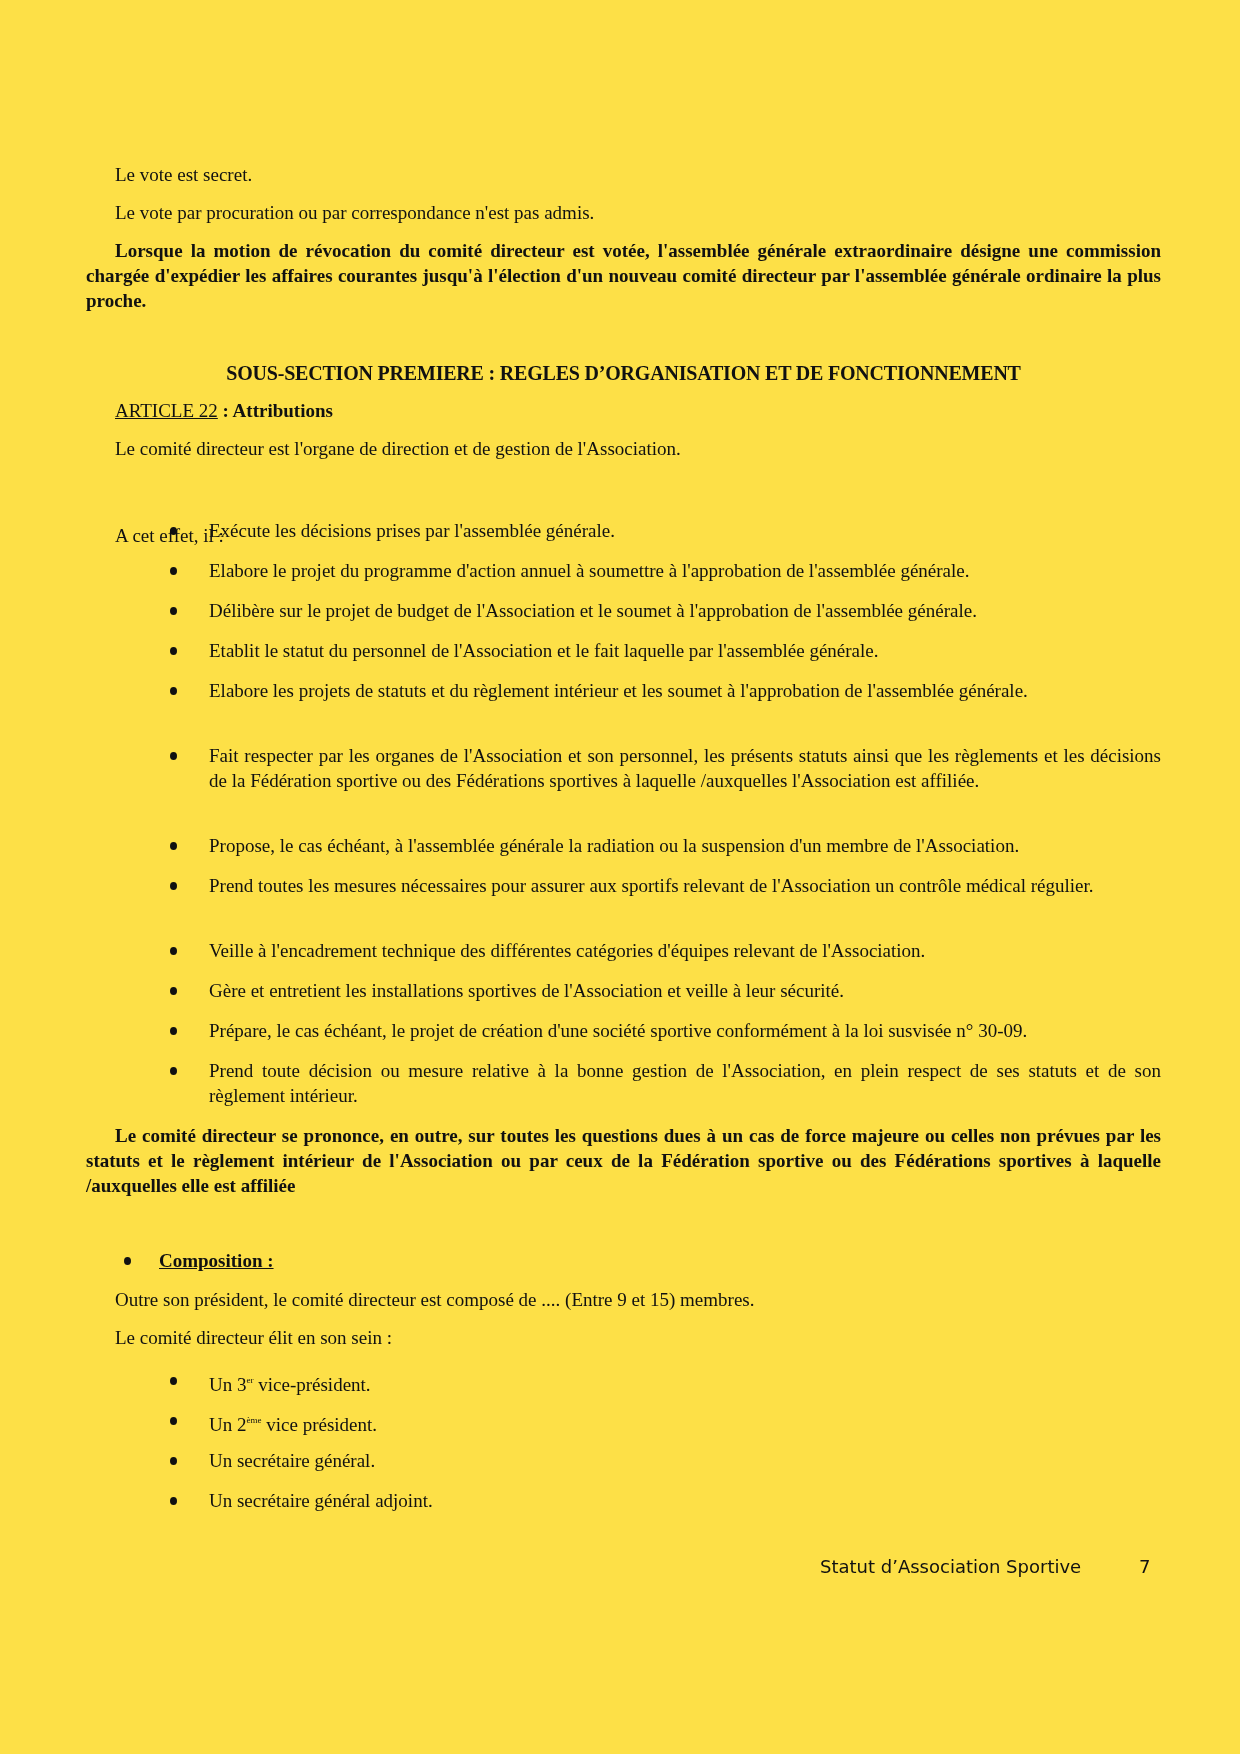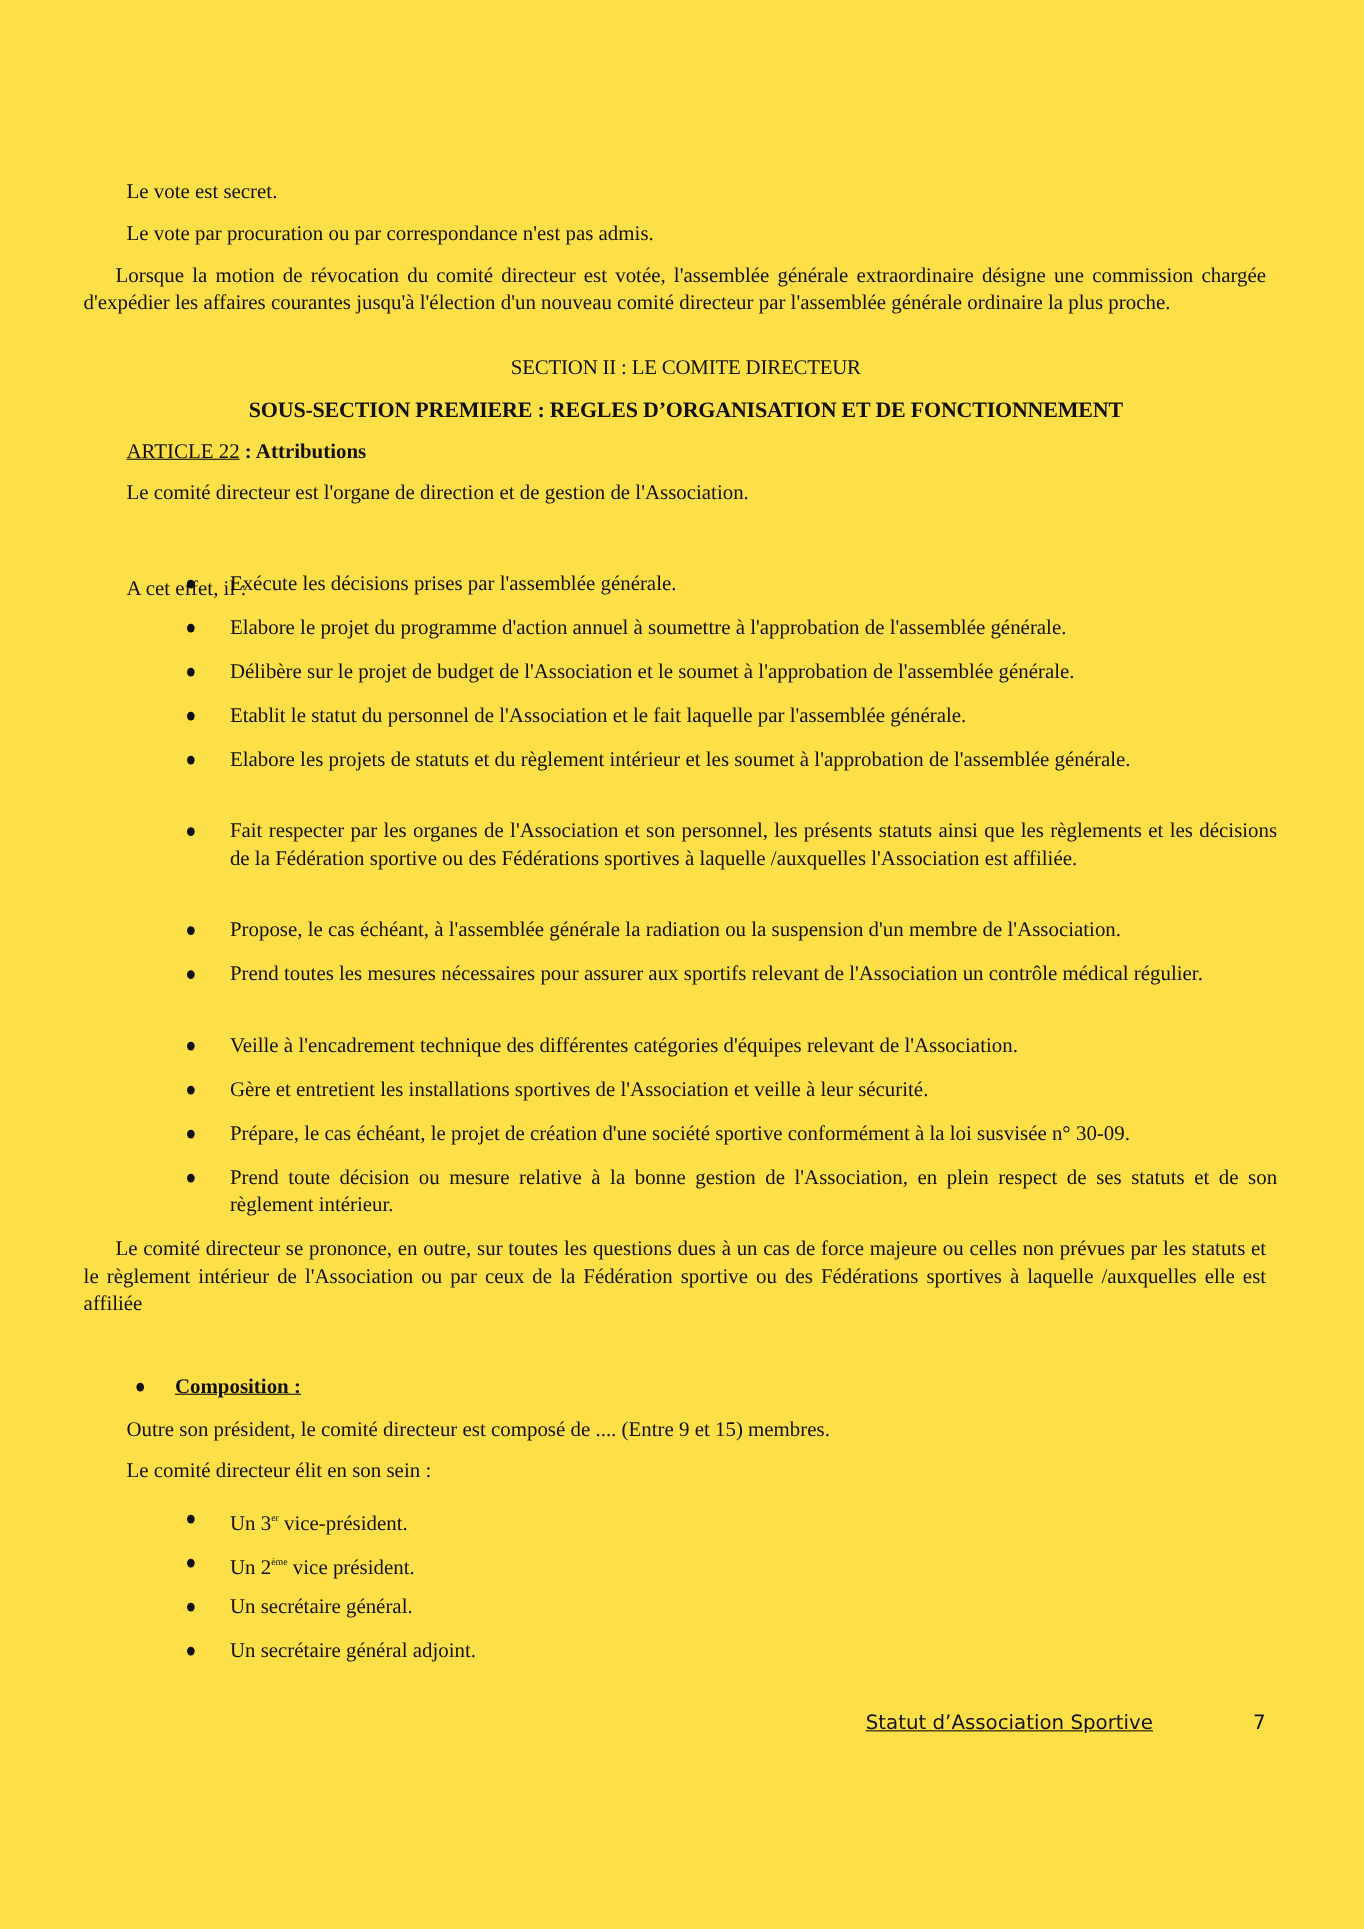--- a/index.html
+++ b/index.html
@@ -1,41 +1,40 @@
 <!DOCTYPE html>
 <html><head>
   <meta charset="utf-8">
   <style>
     html, body { margin: 0; padding: 0; background: #ffffff; }
     body { width: 1240px; height: 1754px; position: relative; overflow: hidden; color: #111; }
     .page { position: absolute; left: 0; top: 0; width: 1240px; height: 1754px; background: #fde047; }
     .serif { font-family: "Liberation Serif", "DejaVu Serif", serif; font-size: 19px; }
     .line { position: absolute; white-space: nowrap; line-height: 24px; }
-    .para { position: absolute; left: 76px; width: 1075px; line-height: 25px; text-align: justify; text-align-last: left; }
+    .para { position: absolute; left: 86px; width: 1075px; line-height: 25px; text-align: justify; text-align-last: left; font-weight: bold; }
     .indent { text-indent: 29px; }
     .center { position: absolute; left: 86px; width: 1075px; text-align: center; line-height: 24px; }
     .heading { letter-spacing: -0.2px; }
     .article { position: absolute; left: 115px; line-height: 24px; font-weight: bold; }
     .article .num { text-decoration: underline; font-weight: normal; }
     .bullet-item { position: absolute; left: 172px; width: 989px; }
     .bullet-item .dot { position: absolute; left: -2px; top: 9px; width: 7px; height: 8px; border-radius: 50%; background: #111; }
     .bullet-item .txt { position: absolute; left: 37px; width: 952px; line-height: 25px; text-align: justify; text-align-last: left; }
     .footer { position: absolute; font-family: "DejaVu Sans", "Liberation Sans", sans-serif; font-size: 18px; color: #111; }
     sup { font-size: 9px; vertical-align: 8px; }
   </style>
 </head>
 <body>
 
 <div class="page serif">
 
   <div class="line" style="left:115px; top:163px;">Le vote est secret.</div>
   <div class="line" style="left:115px; top:201px;">Le vote par procuration ou par correspondance n'est pas admis.</div>
   <div class="para indent" style="top:238px;">Lorsque la motion de révocation du comité directeur est votée, l'assemblée générale extraordinaire désigne une commission chargée d'expédier les affaires courantes jusqu'à l'élection d'un nouveau comité directeur par l'assemblée générale ordinaire la plus proche.</div>
 
-  <div class="center heading" style="top:323px;">SECTION II : LE COMITE DIRECTEUR</div>
   <div class="center heading" style="top:361px; font-weight:bold; font-size:20px;">SOUS-SECTION PREMIERE : REGLES D’ORGANISATION ET DE FONCTIONNEMENT</div>
 
   <div class="article" style="top:399px;">
     <span class="num">ARTICLE 22</span><span> : </span><span>Attributions</span>
   </div>
   <div class="line" style="left:115px; top:437px;">Le comité directeur est l'organe de direction et de gestion de l'Association.</div>
   <div class="line" style="left:115px; top:500px;margin-top:24px;">A cet effet, il :</div>
 
   <div>
     <div class="bullet-item" style="top:518px;">
@@ -111,16 +110,16 @@
     <div class="bullet-item" style="top:1448px;">
       <span class="dot"></span>
       <div class="txt"><span>Un secrétaire général.</span></div>
     </div>
     <div class="bullet-item" style="top:1488px;">
       <span class="dot"></span>
       <div class="txt"><span>Un secrétaire général adjoint.</span></div>
     </div>
   </div>
 
-  <div class="footer" style="left:787px; top:1556px;text-decoration:underline;">Statut d’Association Sportive</div>
+  <div class="footer" style="left:820px; top:1556px;">Statut d’Association Sportive</div>
   <div class="footer" style="left:1139px; top:1556px;">7</div>
 
 </div>
 
 </body></html>

